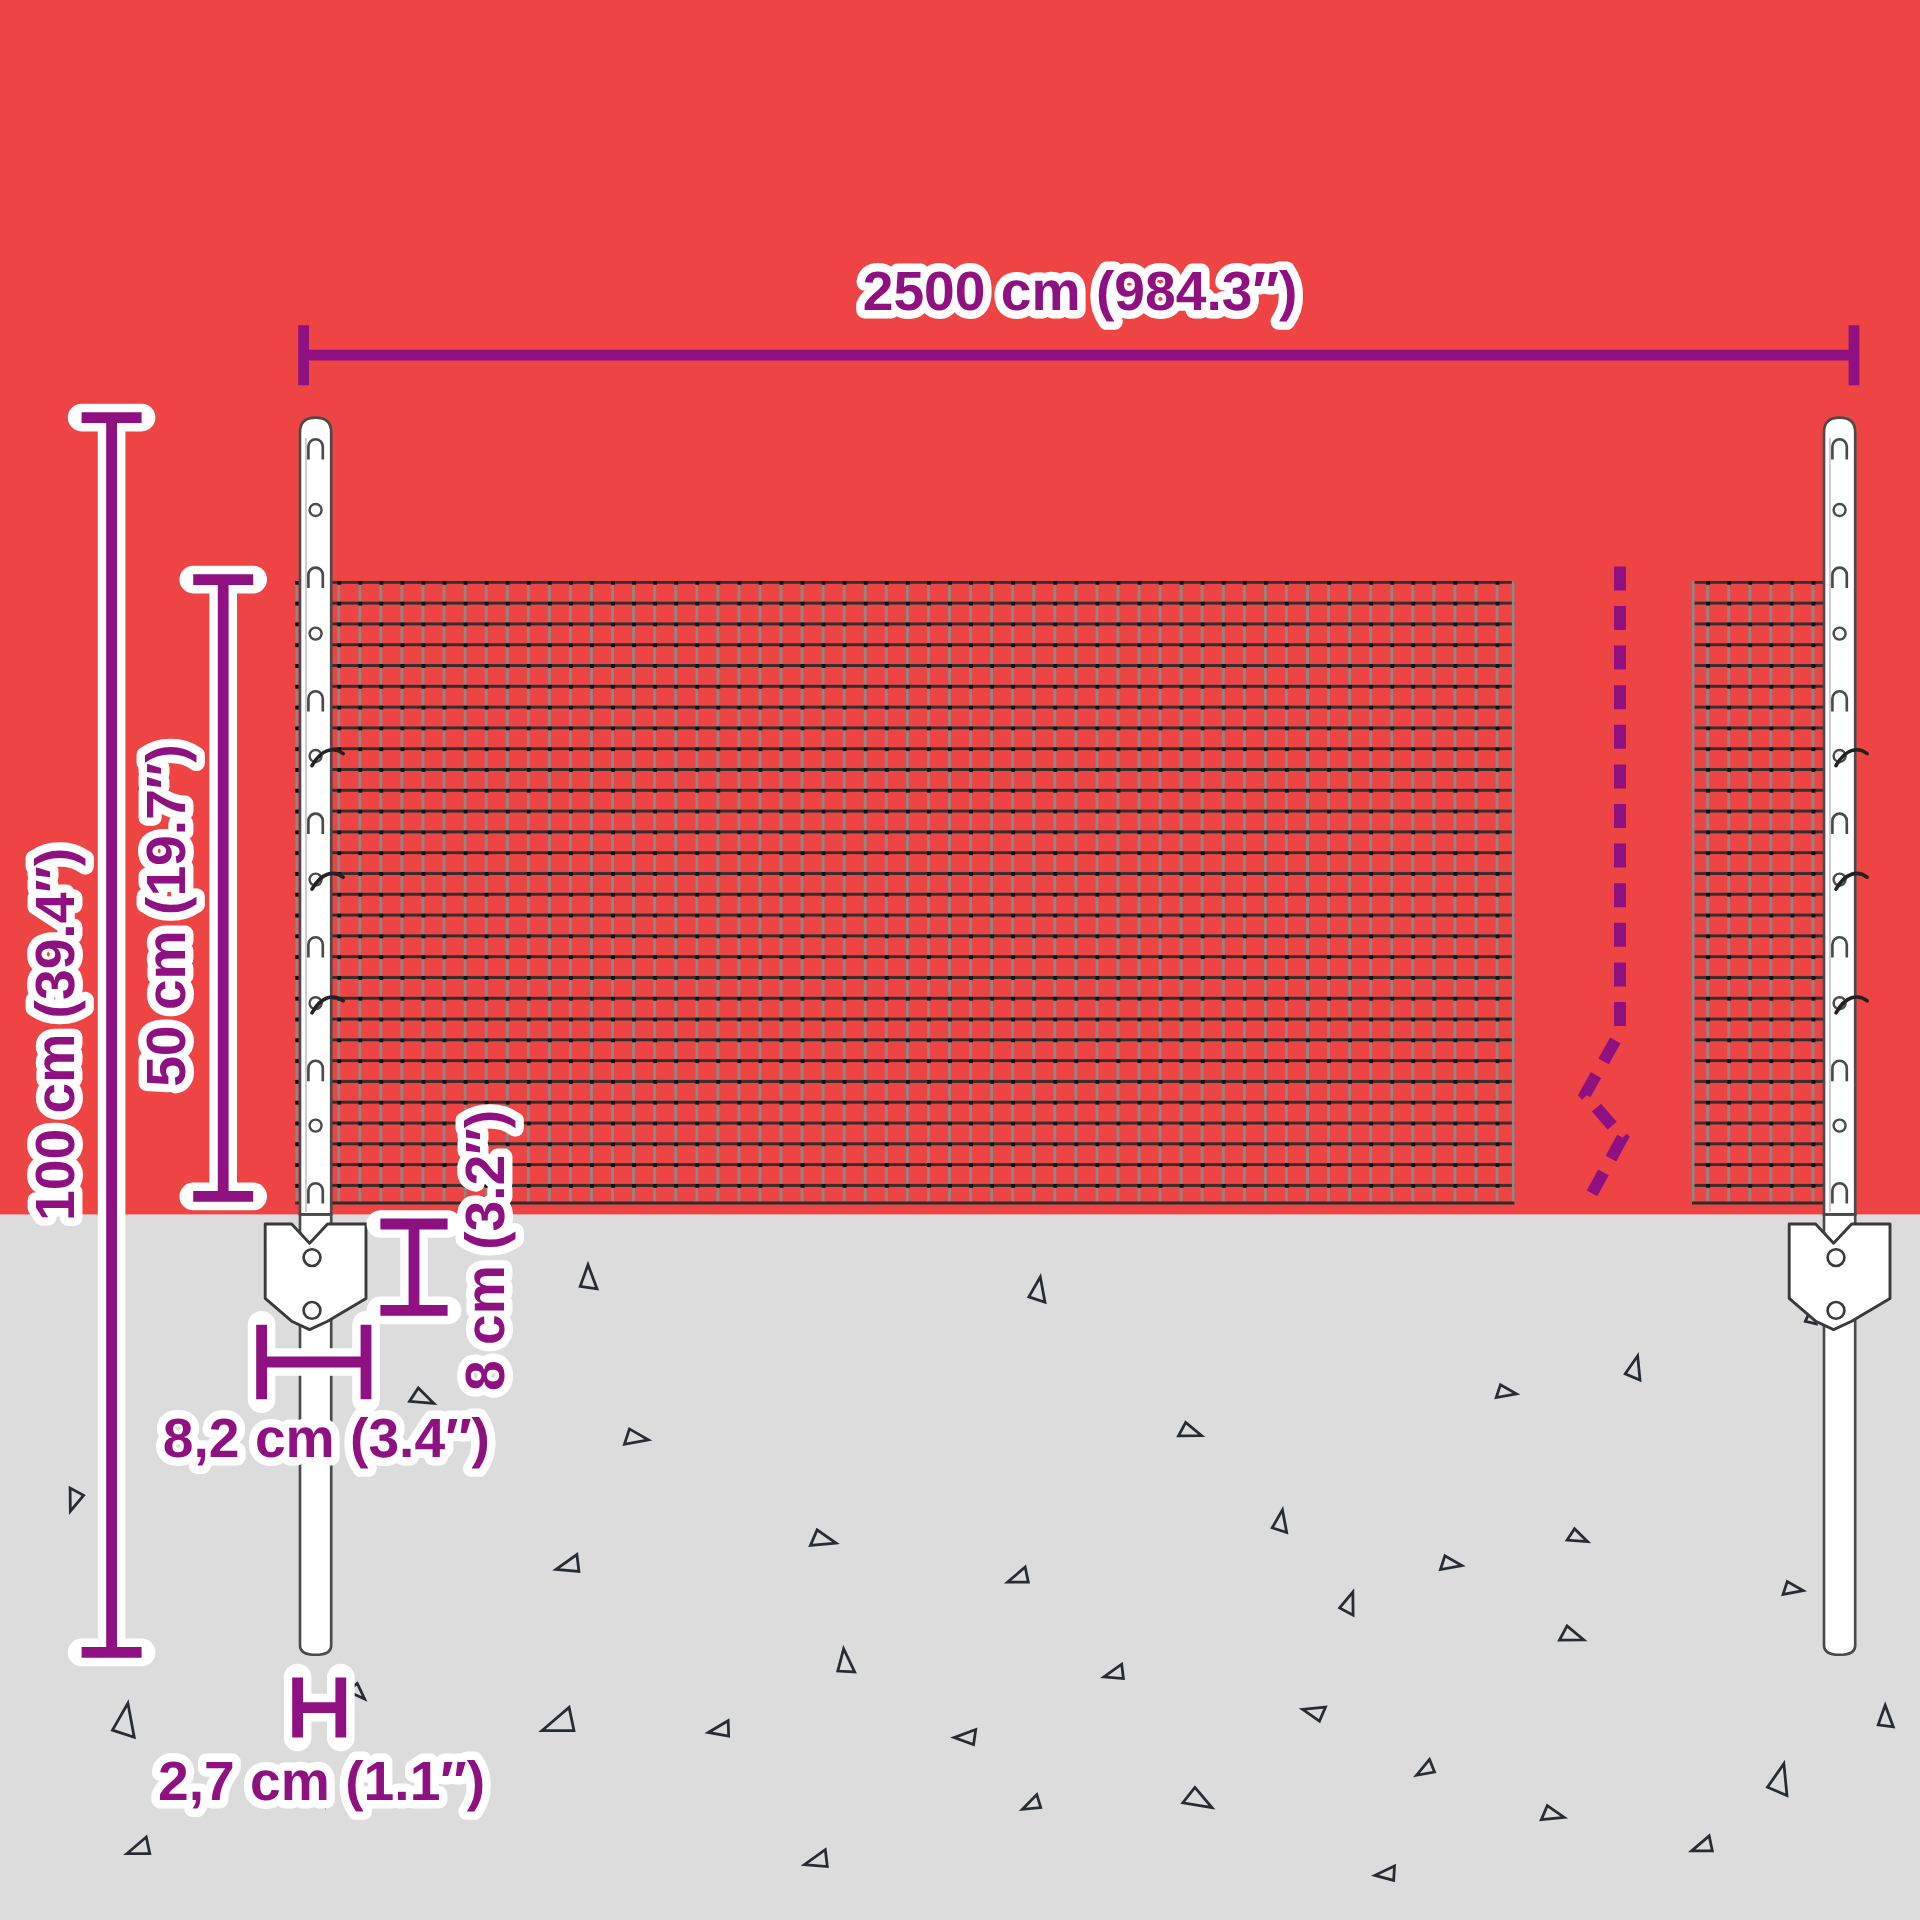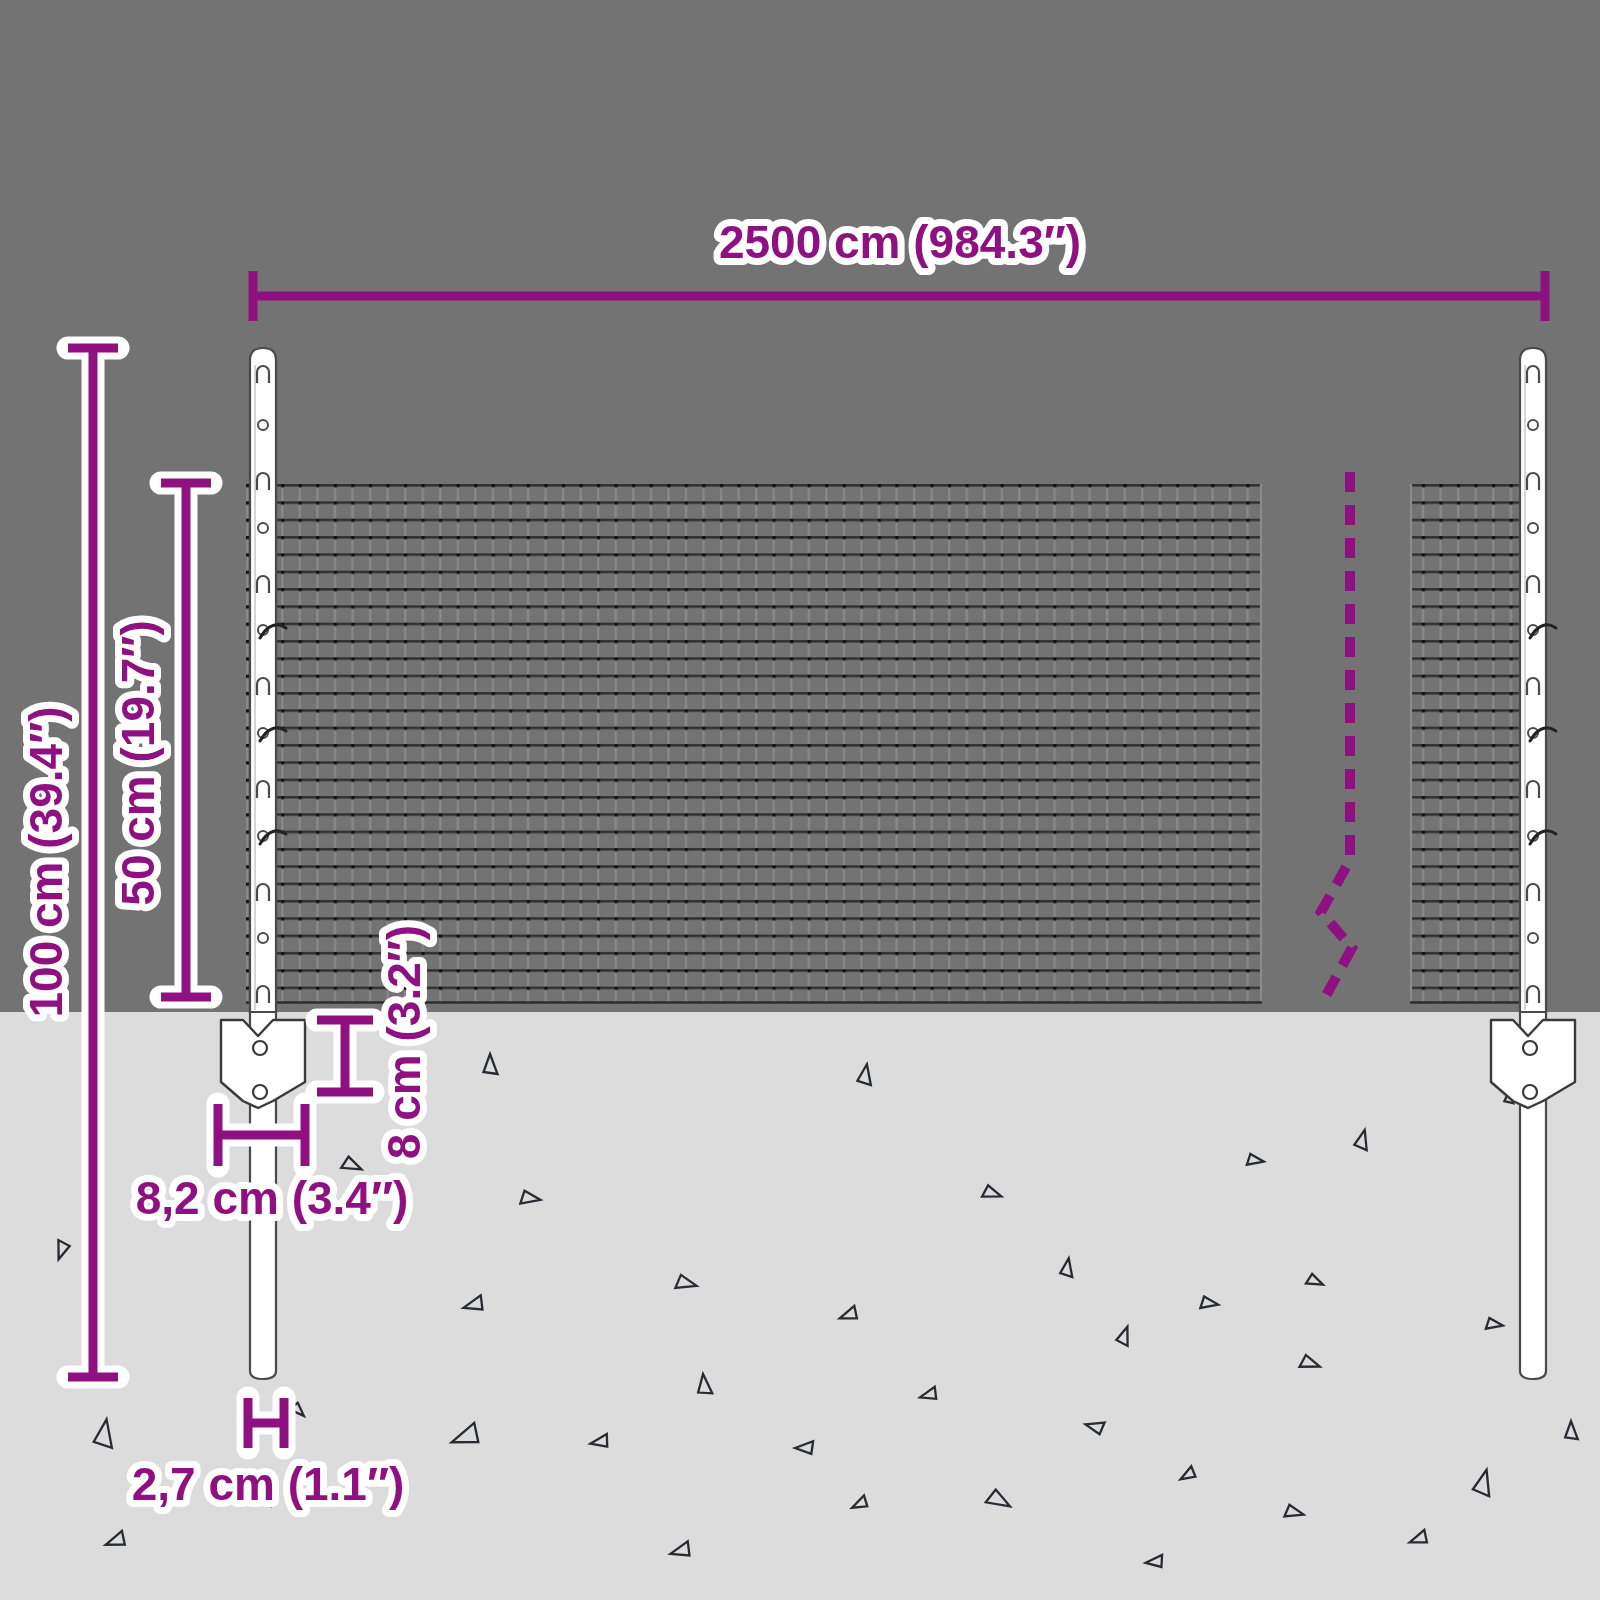--- a/index.html
+++ b/index.html
@@ -4,21 +4,21 @@
 <style>
   :root{
     --accent:#8F1080;
     --ground:#DCDCDC;
     --mesh-dark:#2D2D2D;
     --mesh-light:#8A8A8A;
     --outline:#4A4A4A;
     --tri:#272B33;
   }
   html,body{margin:0;padding:0;background:#fff;}
-  .stage{position:relative;width:1600px;height:1600px;background:#737373;overflow:hidden;}
+  .stage{position:relative;width:1600px;height:1600px;background:#ef4444;overflow:hidden;}
   svg{display:block;}
   svg text{
     font-family:"Liberation Sans","DejaVu Sans",sans-serif;
     font-weight:700;
     font-size:46px;
     fill:var(--accent);
     paint-order:stroke;
     stroke:#ffffff;
     stroke-width:14px;
     stroke-linejoin:round;

